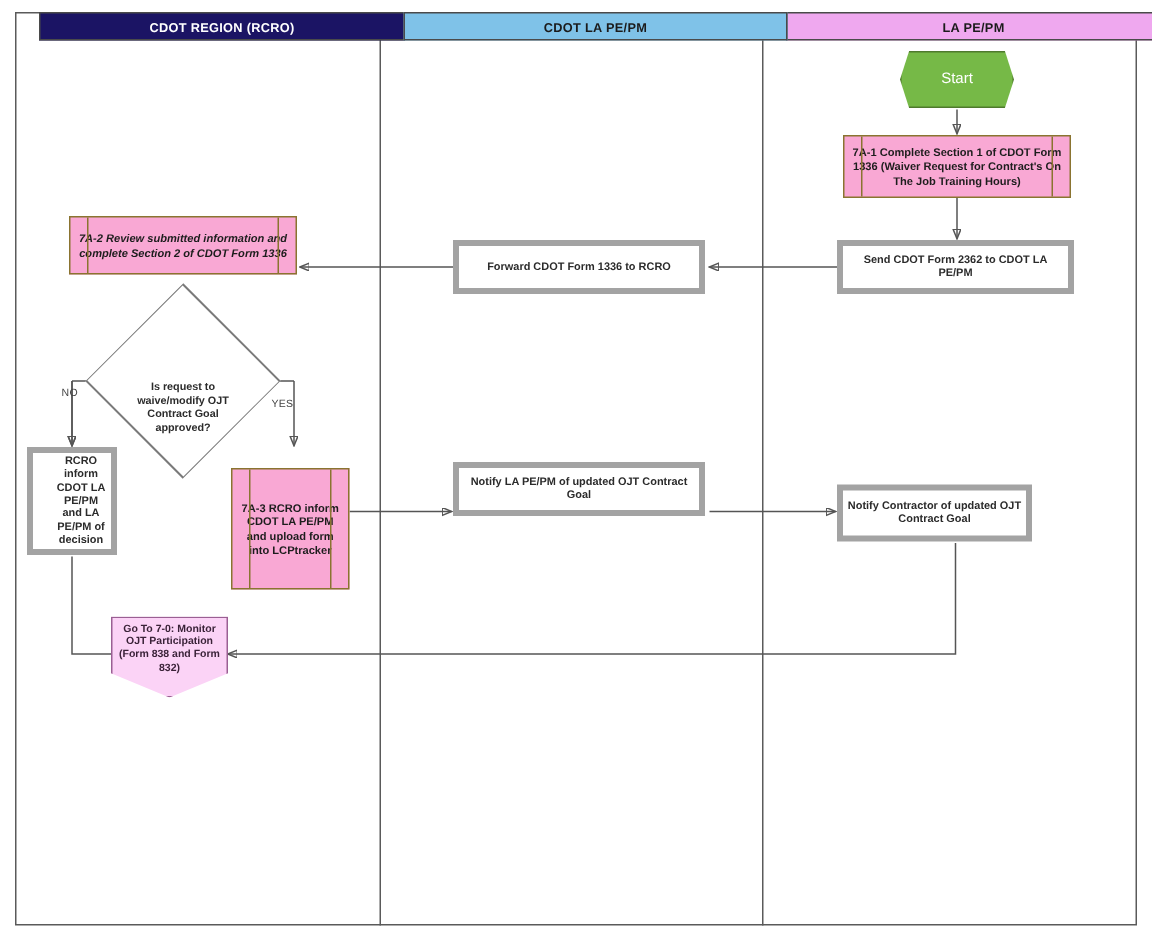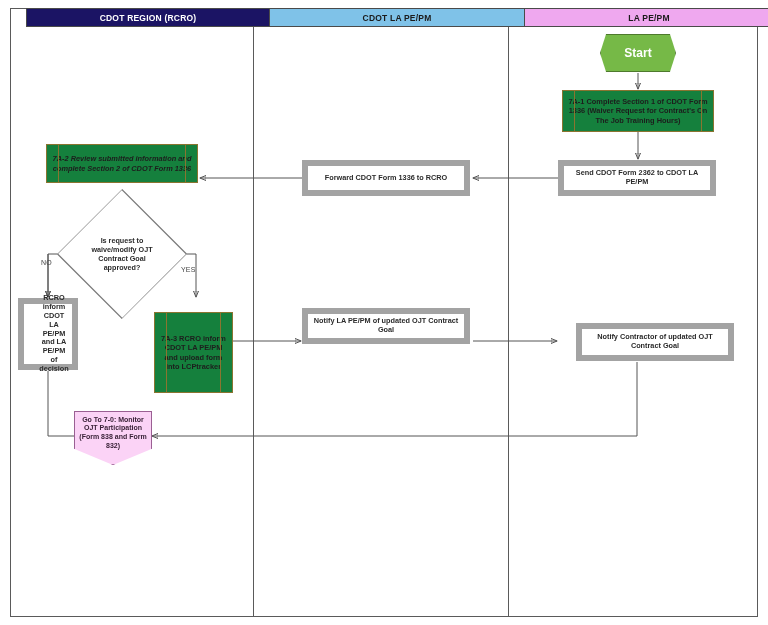--- a/index.html
+++ b/index.html
@@ -57,65 +57,65 @@
     display:flex;
     align-items:center;
     justify-content:center;
     text-align:center;
     line-height:1.22;
   }
   .node .txt{display:block;padding:0 3px;}
 
   .n-process{
     background:#ffffff;
-    border:6px solid #a3a3a3;
+    border:4px solid #a3a3a3;
     font-size:7.3px;
     color:#2b2b2b;
     font-weight:bold;
   }
   .n-predef{
-    background:#15803d;
+    background:#f9a8d4;
     border:1px solid #8a7430;
     font-size:7.4px;
     color:#1d1d1d;
     font-weight:bold;
   }
   .n-predef::before,.n-predef::after{
     content:"";
     position:absolute;
     top:0;bottom:0;
     width:0;
     border-left:1px solid #8a7430;
   }
   .n-predef::before{left:11px;}
   .n-predef::after{right:11px;}
 
   
   .n-start{
     background:#76b947;
     color:#ffffff;
-    font-size:12px;
-    font-weight:bold;
+    font-size:10px;
+    font-weight:normal;
     border:1px solid #4e7a2d;
     clip-path:polygon(8% 0%,92% 0%,100% 50%,92% 100%,8% 100%,0% 50%);
     filter:drop-shadow(2px 2px 1px rgba(90,90,90,.55));
   }
   
   .n-goto{
     background:#fbd3f6;
     color:#3a2238;
     font-size:7px;
     font-weight:bold;
     border:1px solid #9a5f93;
     clip-path:polygon(0% 0%,100% 0%,100% 70%,50% 100%,0% 70%);
     padding-bottom:10px;
   }
   
   .n-decision{
-    width:148px;height:70px;
+    width:148px;height:70px;align-items:flex-end;
   }
   .n-decision .dia{
     position:absolute;inset:0;
     background:#ffffff;
     border:1px solid #7a7a7a;
     transform:rotate(45deg) scale(.62,1.32);
     transform-origin:center center;
   }
   .n-decision .dlabel{
     position:relative;
@@ -256,21 +256,21 @@
   </div>
 
   <div class="node n-predef" style="left:154px;top:298px;width:79px;height:81px;margin-top:14px;">
     <span class="txt">7A-3 RCRO inform CDOT LA PE/PM and upload form into LCPtracker</span>
   </div>
 
   <div class="node n-process" style="left:302px;top:308px;width:168px;height:36px;">
     <span class="txt">Notify LA PE/PM of updated OJT Contract Goal</span>
   </div>
 
-  <div class="node n-process" style="left:558px;top:323px;width:158px;height:38px;margin-left:18px;">
+  <div class="node n-process" style="left:558px;top:323px;width:130px;height:38px;">
     <span class="txt">Notify Contractor of updated OJT Contract Goal</span>
   </div>
 
   <div class="node n-goto" style="left:74px;top:411px;width:78px;height:54px;">
     <span class="txt">Go To 7-0:  Monitor OJT Participation (Form 838 and Form 832)</span>
   </div>
 
 </div>
 
 </body></html>

